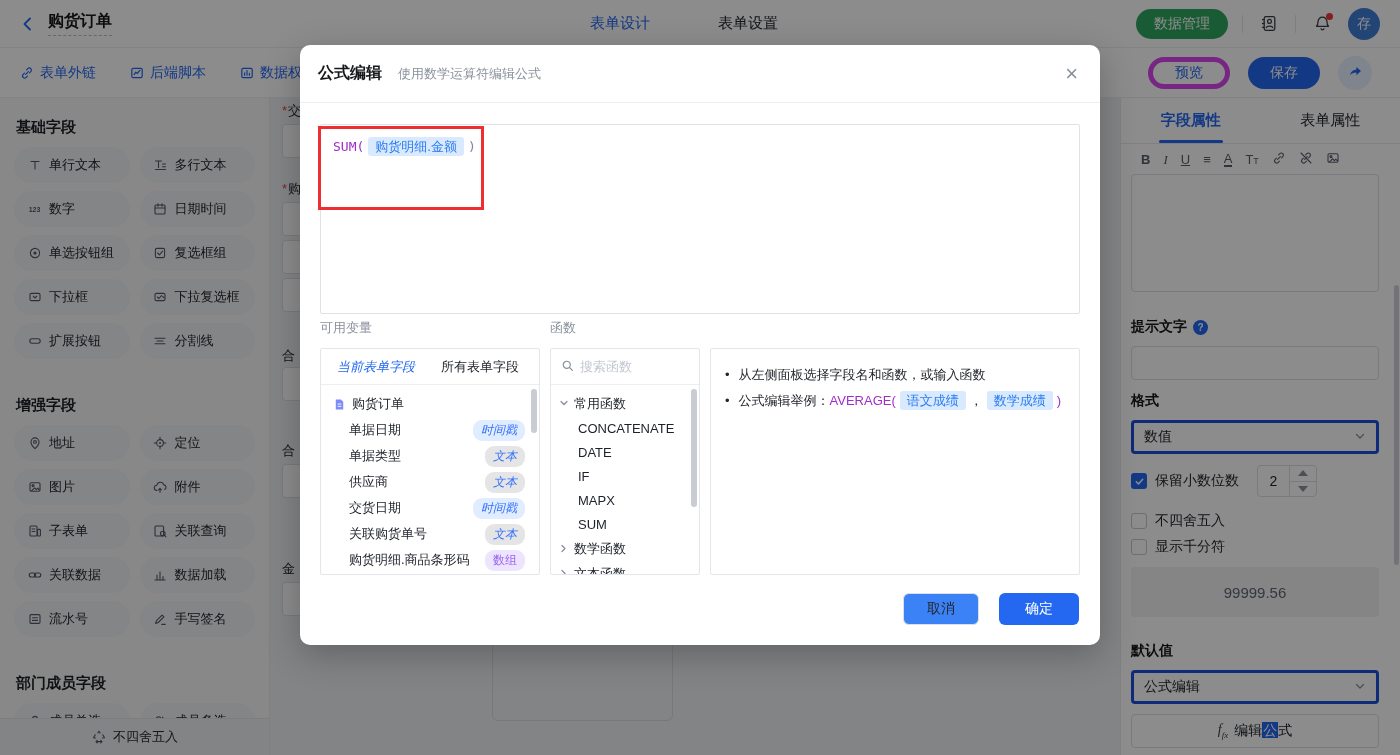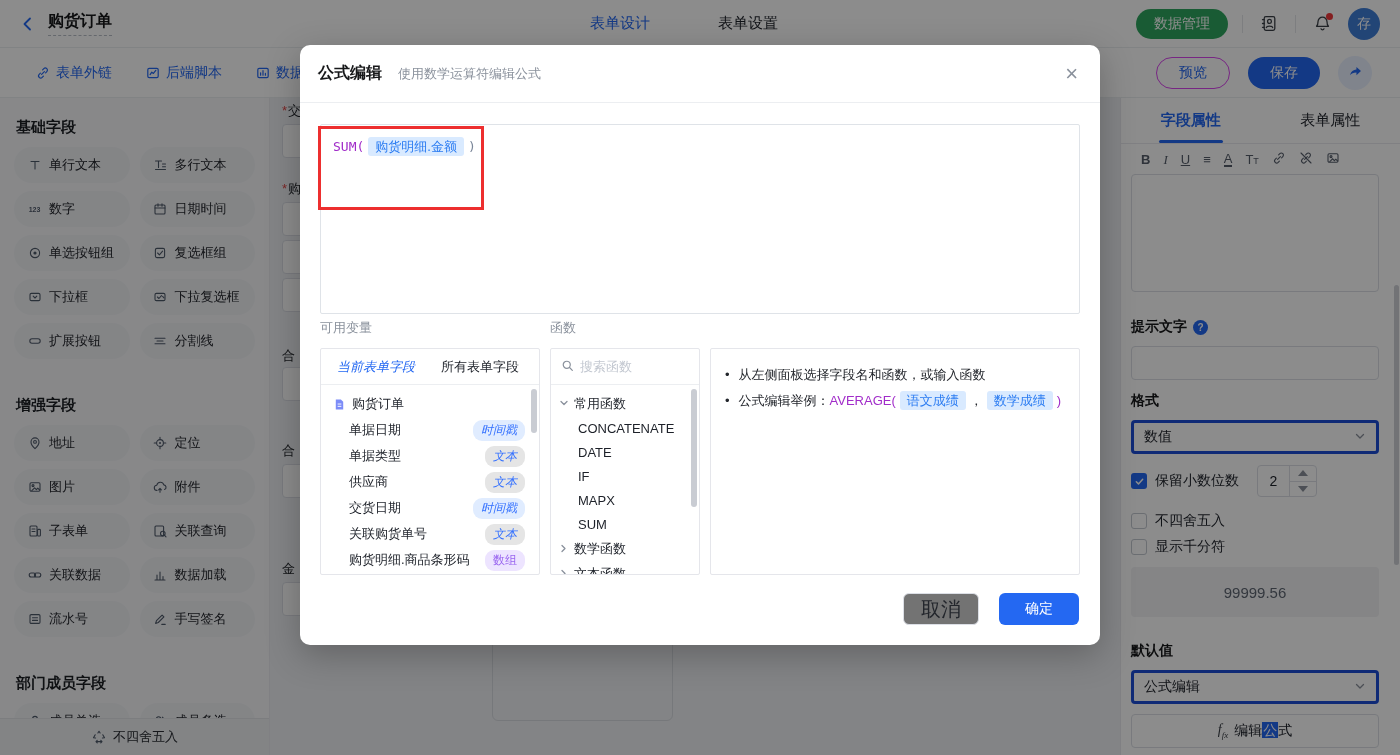--- a/index.html
+++ b/index.html
@@ -17,24 +17,24 @@
   .tb-tab.active { color:#2468f2; }
   .tb-right { margin-left:auto; display:flex; align-items:center; gap:14px; padding-right:20px; }
   .green-btn { height:30px; padding:0 18px; border-radius:15px; background:#2fa75f; color:#fff; font-size:14px; border:none; display:flex; align-items:center; cursor:pointer; }
   .tb-sep { width:1px; height:18px; background:#e3e5e9; }
   .tb-icon { width:24px; height:24px; position:relative; display:flex; align-items:center; justify-content:center; cursor:pointer; }
   .red-dot { position:absolute; top:1px; right:1px; width:7px; height:7px; border-radius:50%; background:#f0383b; }
   .avatar { width:32px; height:32px; border-radius:50%; background:#3f7ed8; color:#fff; font-size:14px; display:flex; align-items:center; justify-content:center; cursor:pointer; }
 
   
   .subbar { position:absolute; top:48px; left:0; right:0; height:50px; background:#fff; border-bottom:1px solid #eceef1; display:flex; align-items:center; z-index:1; }
-  .sb-left { display:flex; align-items:center; gap:34px; padding-left:36px; }
+  .sb-left { display:flex; align-items:center; gap:34px; padding-left:20px; }
   .sb-link { display:flex; align-items:center; gap:6px; color:#2468f2; font-size:14px; cursor:pointer; }
   .sb-right { margin-left:auto; display:flex; align-items:center; gap:18px; padding-right:28px; }
-  .btn-outline { height:32px; padding:0 22px; border-radius:16px; border:1px solid #d946ef; background:#fff; color:#2468f2; font-size:14px; cursor:pointer; }
+  .btn-outline { height:32px; padding:0 22px; border-radius:16px; border:5px solid #d946ef; background:#fff; color:#2468f2; font-size:14px; cursor:pointer; }
   .btn-solid { height:32px; padding:0 22px; border-radius:16px; border:none; background:#2468f2; color:#fff; font-size:14px; cursor:pointer; }
   .share-circle { width:34px; height:34px; border-radius:50%; background:#e9f1ff; display:flex; align-items:center; justify-content:center; cursor:pointer; }
 
   
   .sidebar { position:absolute; top:98px; left:0; bottom:0; width:270px; background:#f7f8fa; border-right:1px solid #e9eaee; padding:0 14px; overflow:hidden; z-index:1; }
   .sec-title { font-size:15px; font-weight:700; color:#1c1f24; margin:20px 0 10px 2px; }
   .sec-title.later { margin-top:37px; }
   .pill-grid { display:grid; grid-template-columns:1fr 1fr; gap:8px 10px; }
   .pill { height:36px; border-radius:18px; background:#f1f2f5; display:flex; align-items:center; gap:7px; padding:0 8px 0 13px; font-size:13px; color:#23262c; cursor:grab; white-space:nowrap; overflow:hidden; }
   .fi { width:15px; height:15px; display:flex; align-items:center; justify-content:center; flex:none; }
@@ -128,21 +128,21 @@
   .fn-group { height:25px; display:flex; align-items:center; gap:5px; padding-left:8px; cursor:pointer; }
   .fn-item { height:24px; display:flex; align-items:center; padding-left:27px; cursor:pointer; }
   .f-scroll { position:absolute; right:2px; top:40px; width:6px; height:118px; border-radius:3px; background:#c9ccd3; }
   .caret svg { stroke:#8a919c; fill:none; stroke-width:1.3; stroke-linecap:round; stroke-linejoin:round; }
   .caret.closed { transform:rotate(-90deg); }
 
   .help-li { display:flex; font-size:13px; line-height:26px; color:#23262c; }
   .help-li .dot { margin-right:9px; color:#23262c; }
   .hp-func { color:#a12cc9; }
 
-  .m-cancel { position:absolute; left:603px; top:548px; width:76px; height:32px; border:1px solid #dcdfe6; border-radius:6px; background:#737373; font-size:20px; color:#23262c; cursor:pointer;text-align:center; }
+  .m-cancel { position:absolute; left:603px; top:548px; width:76px; height:32px; border:1px solid #dcdfe6; border-radius:6px; background:#3b82f6; font-size:14px; color:#23262c; cursor:pointer;text-align:center; }
   .m-confirm { position:absolute; left:699px; top:548px; width:80px; height:32px; border:none; border-radius:6px; background:#2468f2; color:#fff; font-size:14px; cursor:pointer; }
 
   .chev svg, .srch svg { stroke:#8a919c; fill:none; stroke-width:1.3; stroke-linecap:round; stroke-linejoin:round; }
 </style>
 </head>
 <body>
 
 <div class="app">
 
   <div class="topbar">

